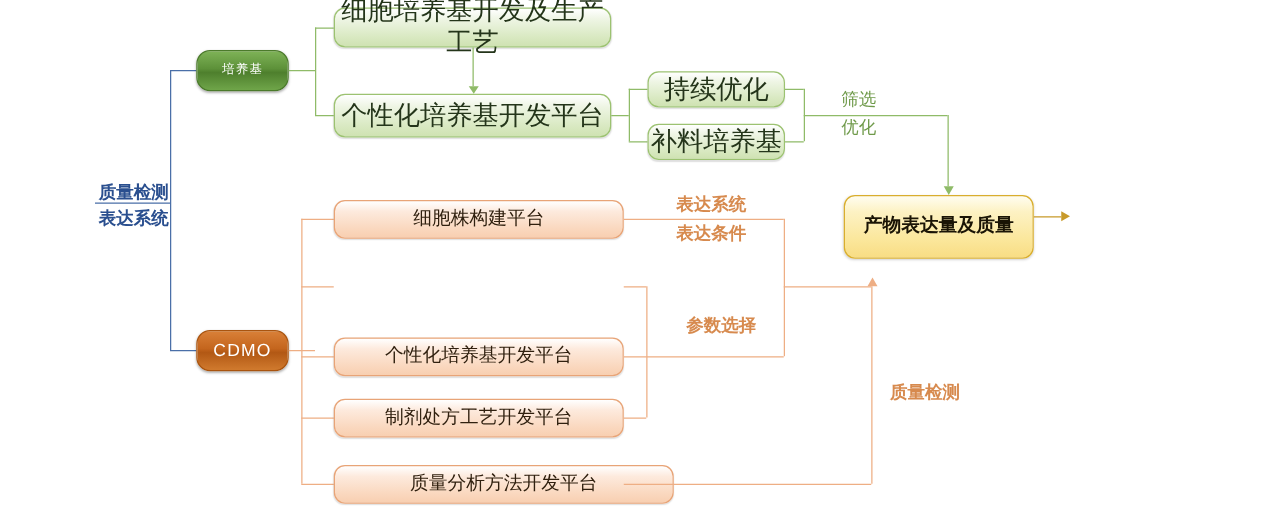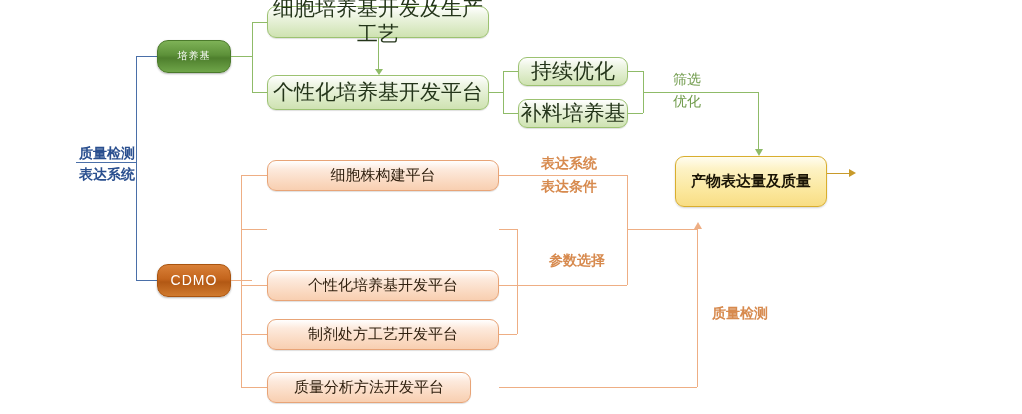--- a/index.html
+++ b/index.html
@@ -143,21 +143,21 @@
 
   <div class="node n-orange" style="left:267px;top:160px;width:232px;height:31px;">
     <span>细胞株构建平台</span>
   </div>
   <div class="node n-orange" style="left:267px;top:270px;width:232px;height:31px;">
     <span>个性化培养基开发平台</span>
   </div>
   <div class="node n-orange" style="left:267px;top:319px;width:232px;height:31px;">
     <span>制剂处方工艺开发平台</span>
   </div>
-  <div class="node n-orange" style="left:267px;top:372px;width:204px;height:31px;justify-content:center;">
+  <div class="node n-orange" style="left:267px;top:372px;width:272px;height:31px;justify-content:center;">
     <span>质量分析方法开发平台</span>
   </div>
 
   <div class="ln h c-orange" style="left:499px;top:175px;width:128px;"></div>
 
   <div class="ln h c-orange" style="left:499px;top:229px;width:18px;"></div>
   <div class="ln h c-orange" style="left:499px;top:285px;width:18px;"></div>
   <div class="ln h c-orange" style="left:499px;top:334px;width:18px;"></div>
   <div class="ln v c-orange" style="left:517px;top:229px;height:105px;"></div>
   <div class="ln h c-orange" style="left:517px;top:285px;width:110px;"></div>

